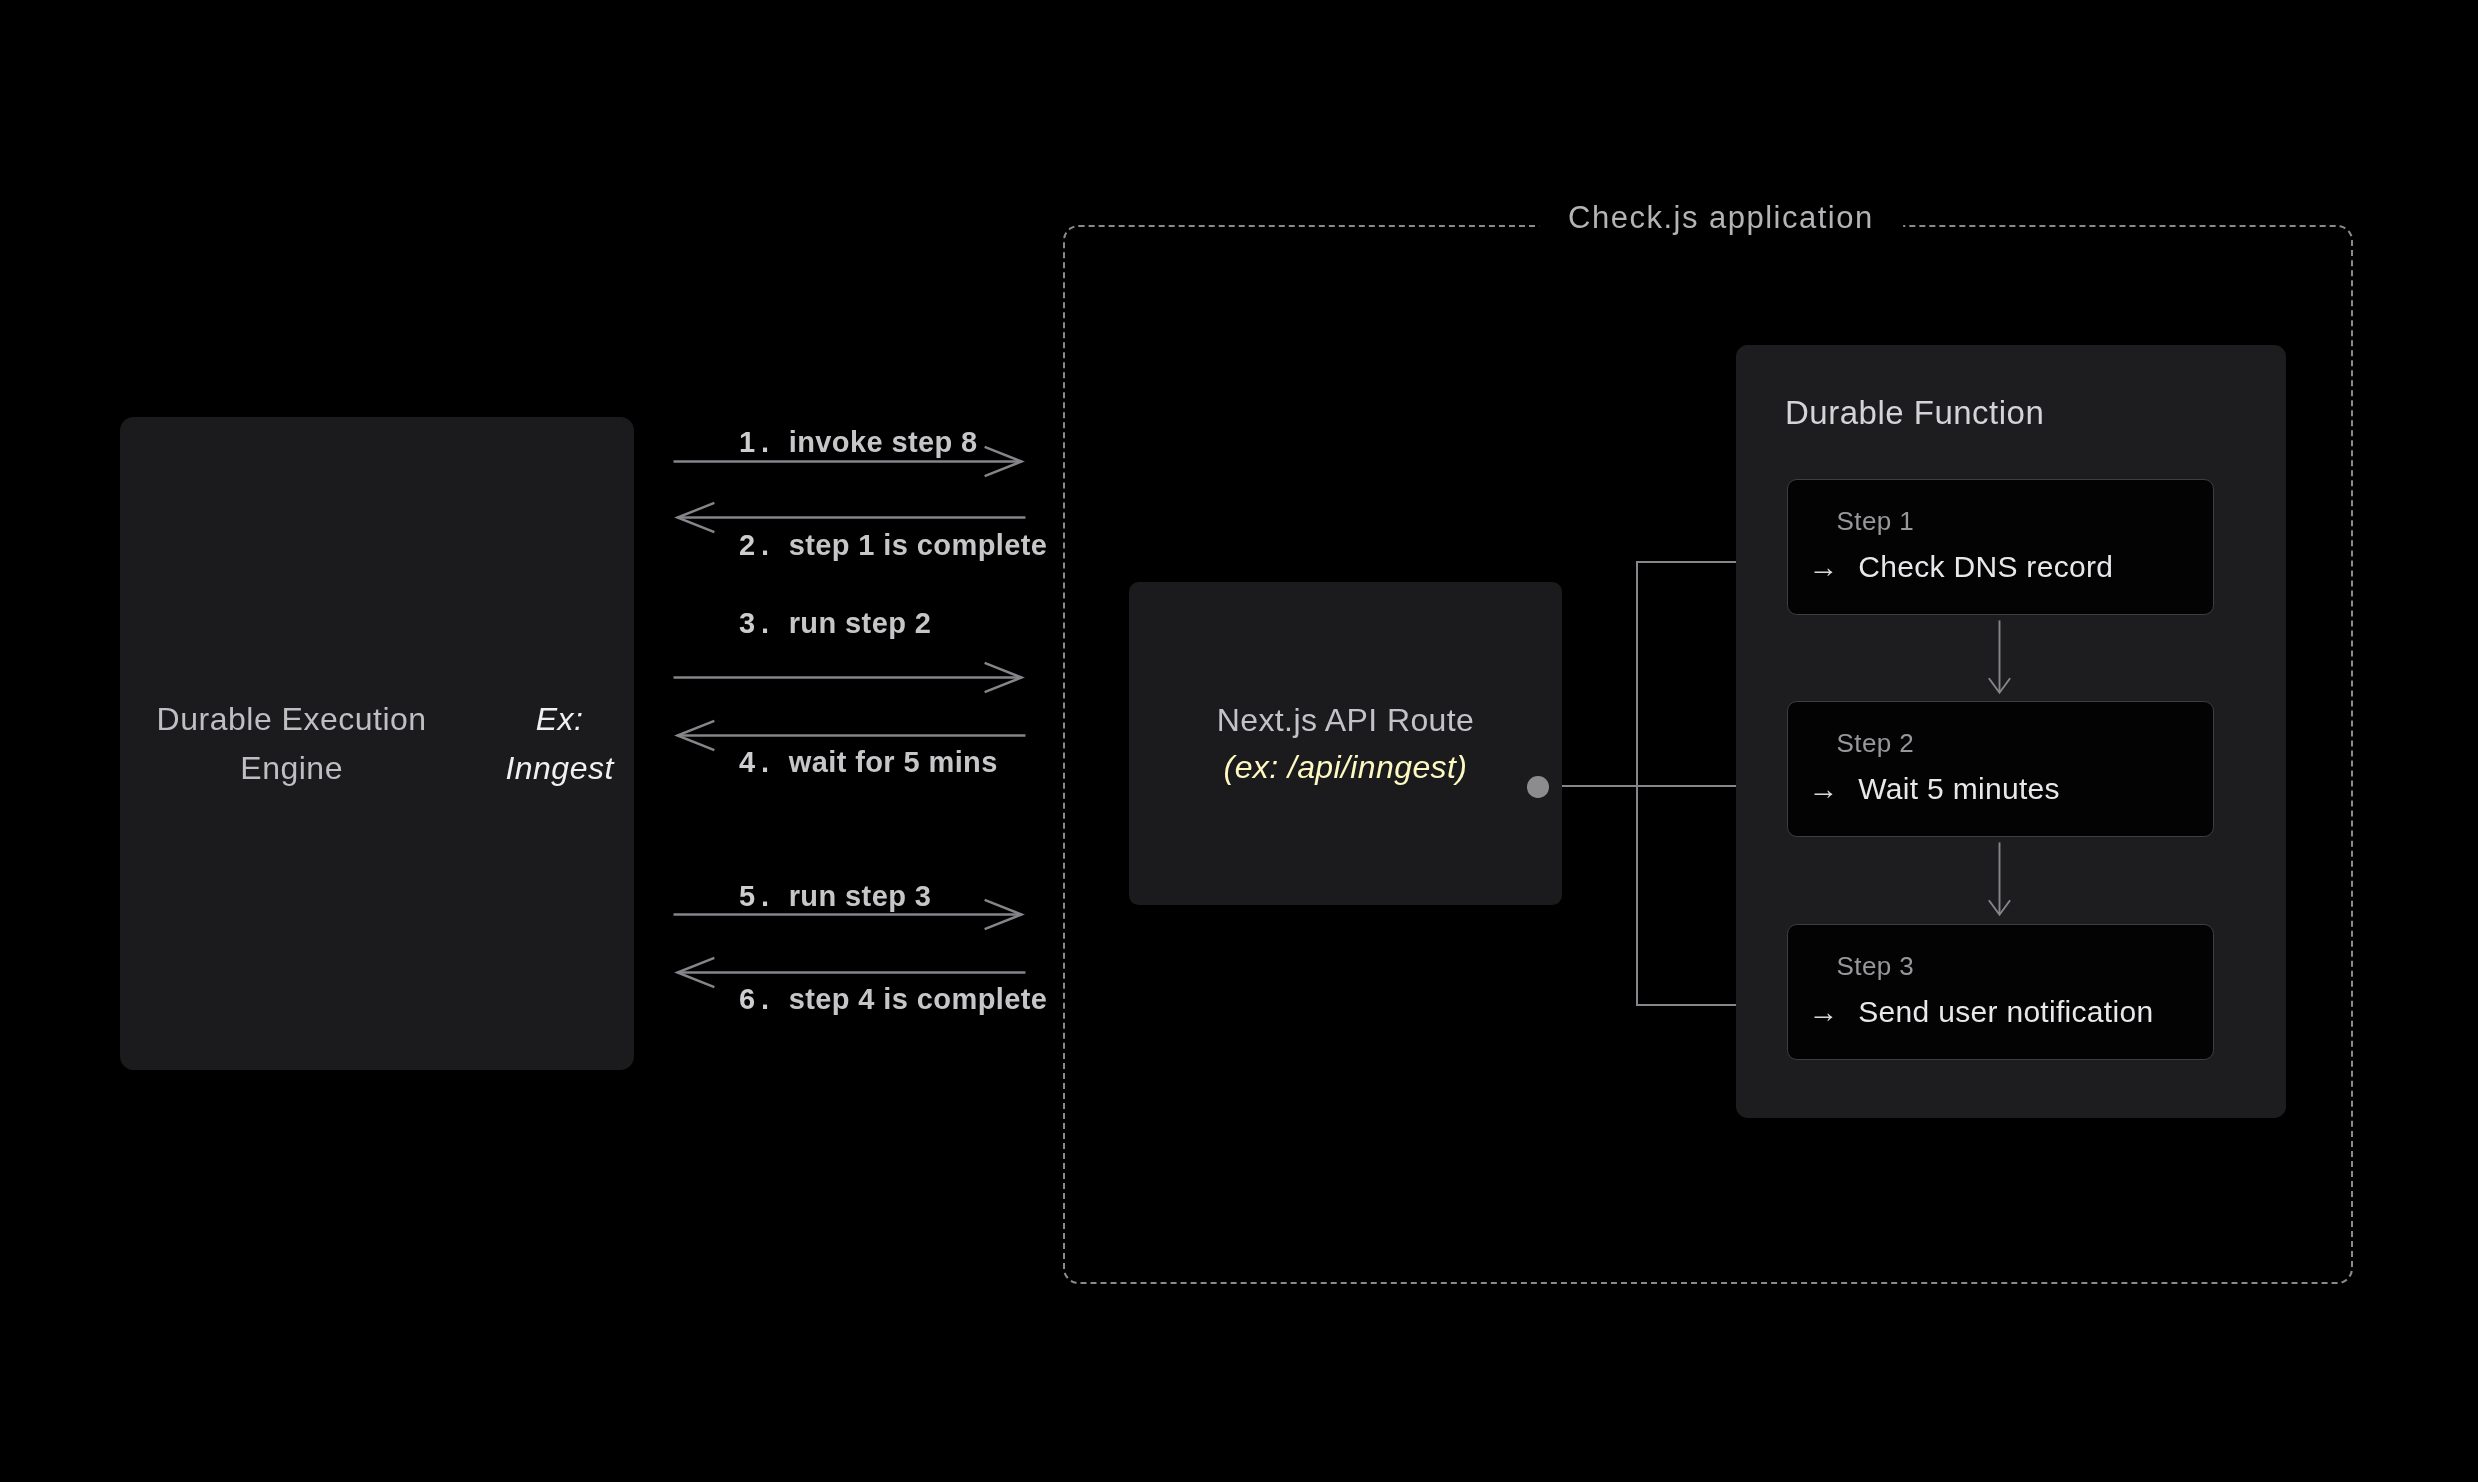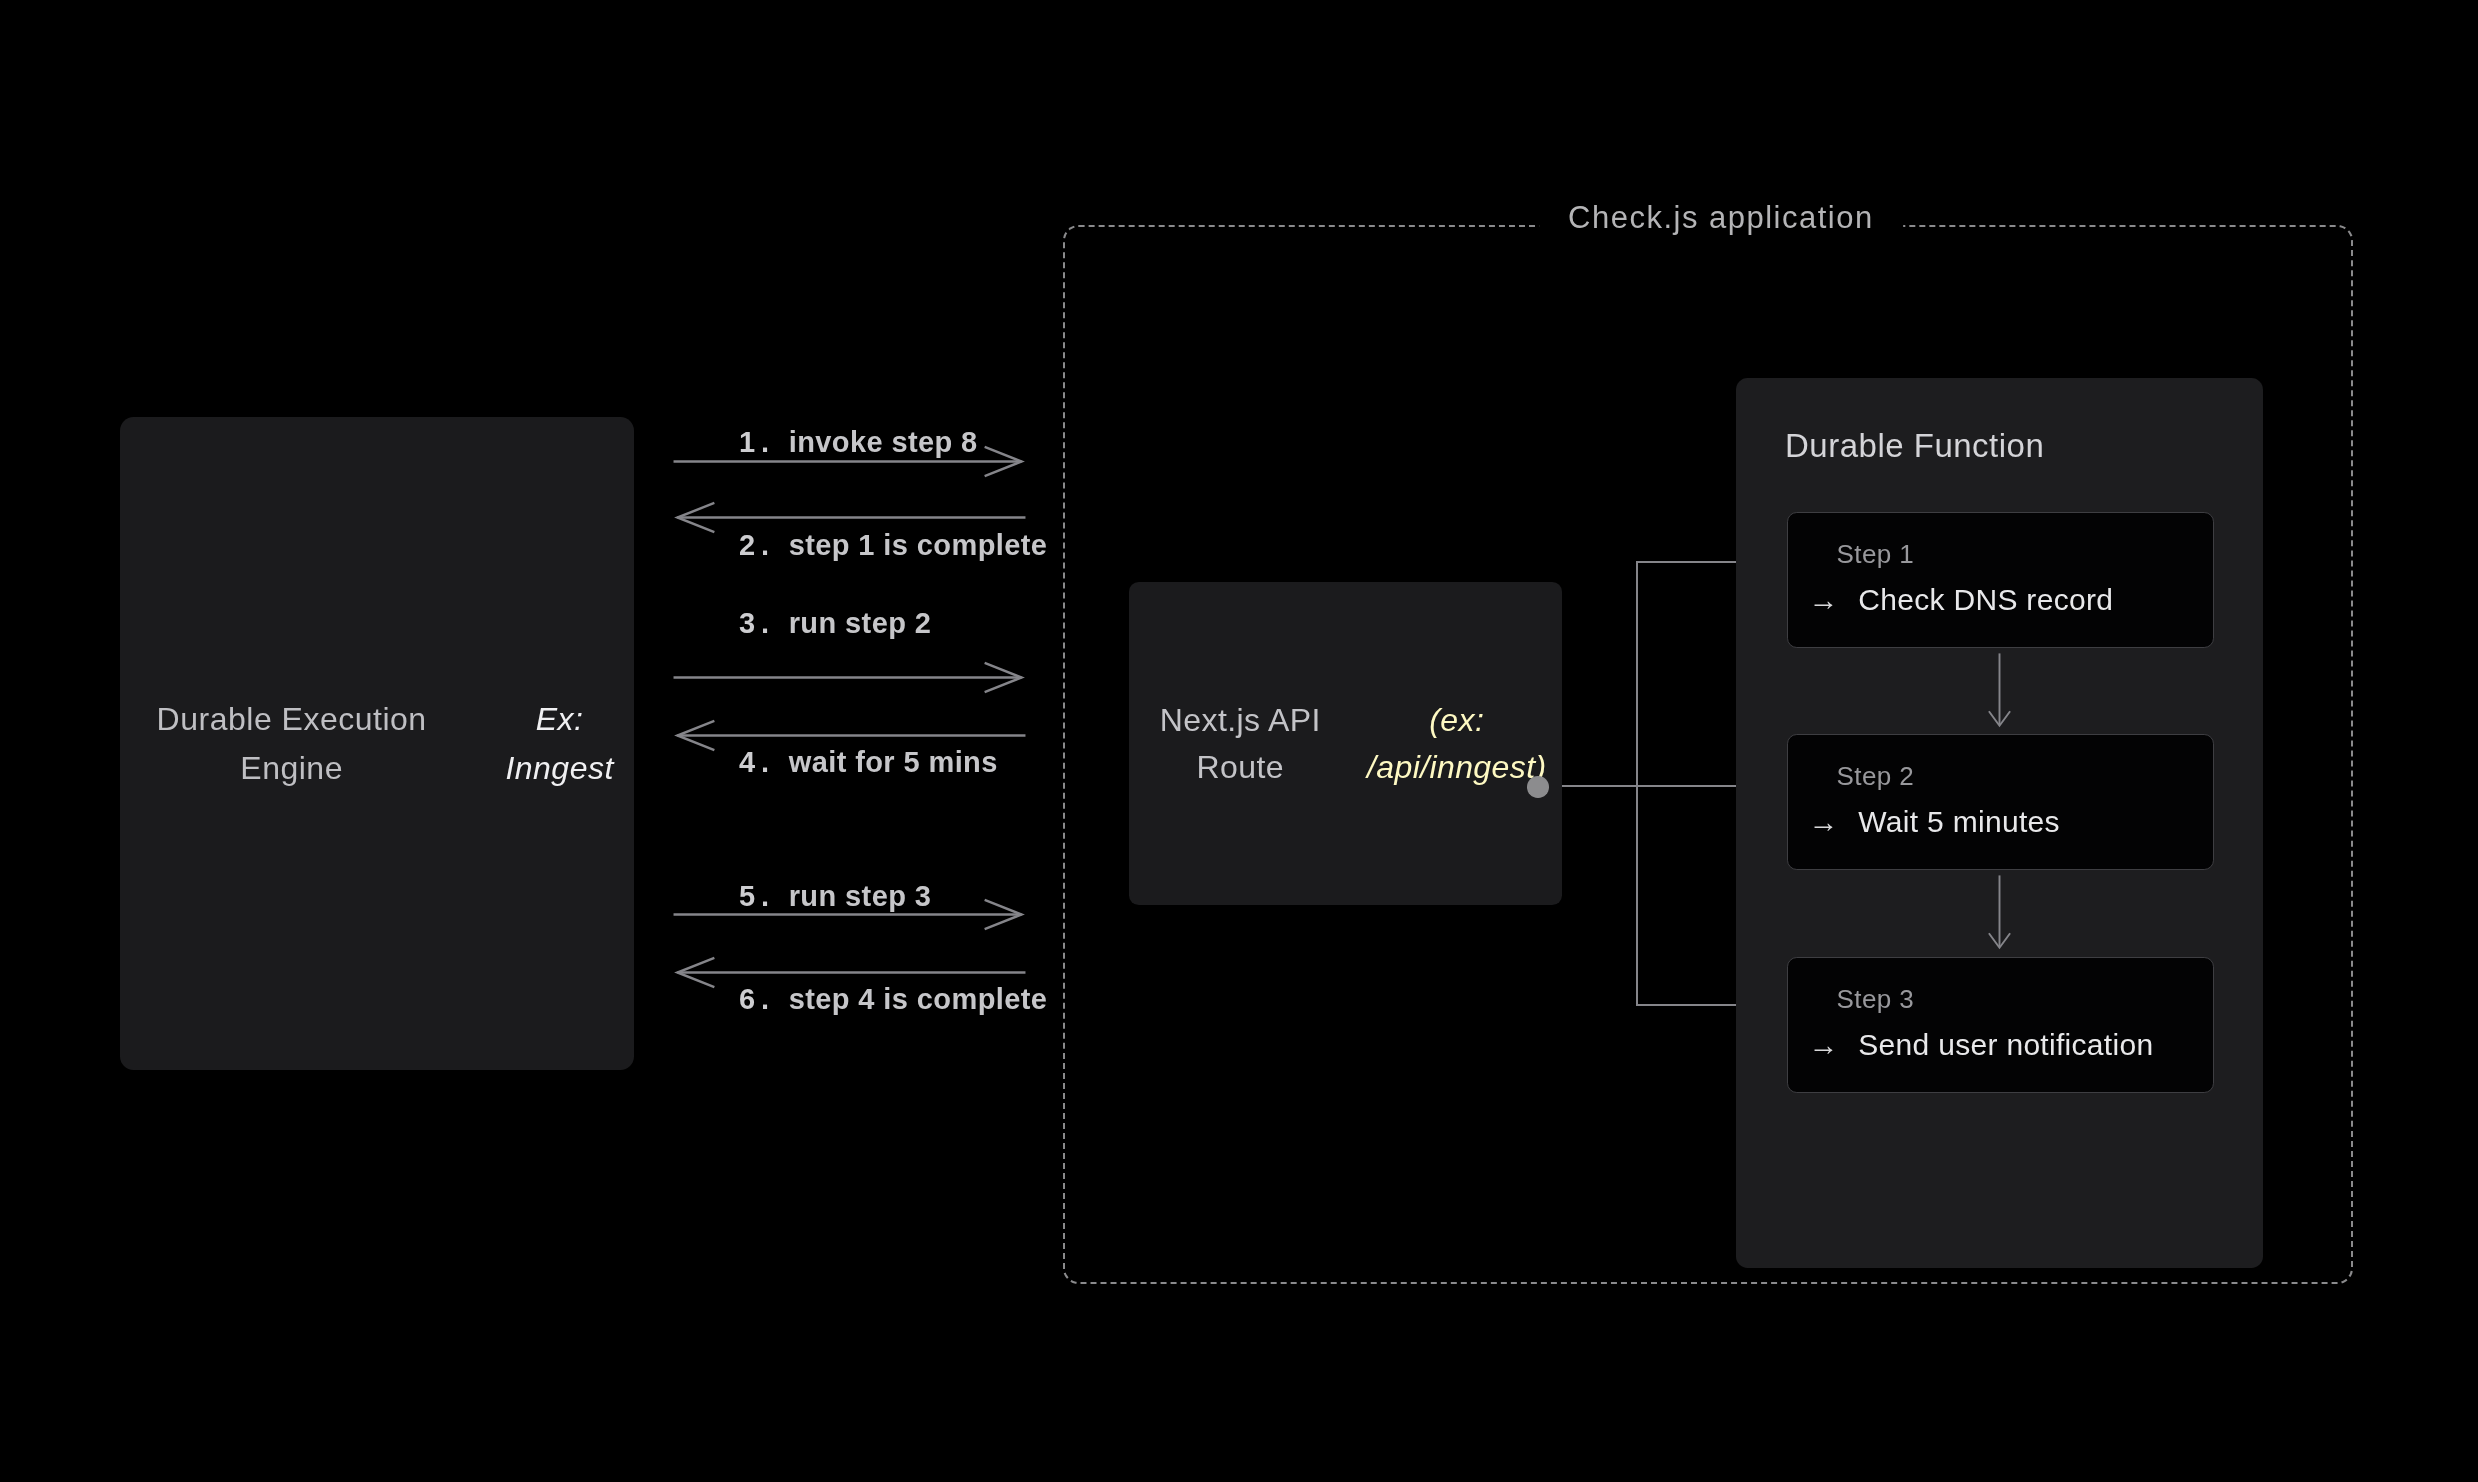--- a/index.html
+++ b/index.html
@@ -37,37 +37,37 @@
   .nextjs-label{
     position:absolute;left:51%;top:-30px;transform:translateX(-50%);
     height:41px;line-height:41px;padding:0 29px;background:#000;
     font-size:31px;color:#b4b4b6;letter-spacing:1.5px;white-space:nowrap;
   }
 
   
   .api-box{
     position:absolute;left:1129px;top:582px;width:433px;height:323px;
     background:#1b1b1d;border-radius:9.8px;
-    display:flex;flex-direction:row;align-items:center;justify-content:center;
+    display:flex;flex-direction:column;align-items:center;justify-content:center;
     text-align:center;
   }
   .api-title{font-size:32px;color:#c3c3c7;line-height:47px;letter-spacing:0.4px;}
   .api-subtitle{font-size:32px;color:#fef9c3;font-style:italic;line-height:47px;letter-spacing:0.4px;}
 
   
   .conn{position:absolute;background:#85858a;}
   .conn-dot{
     position:absolute;left:1527px;top:776px;width:21.5px;height:21.5px;
     border-radius:50%;background:#8c8c8e;
   }
 
   
   .df-panel{
-    position:absolute;left:1736px;top:378px;width:527px;height:890px;
-    background:#1d1d1f;border-radius:11.7px;
+    position:absolute;left:1736px;top:345px;width:527px;height:773px;
+    background:#1d1d1f;border-radius:11.7px;padding-left:23px;
   }
   .df-title{
     position:absolute;left:49px;top:48px;font-size:33px;color:#d4d4d8;
     letter-spacing:0.5px;line-height:39px;white-space:nowrap;
   }
   .step-card{
     position:absolute;left:51px;width:427px;height:136px;
     background:#030304;border:1.5px solid #3e3e42;border-radius:9.8px;
     box-sizing:border-box;
   }

